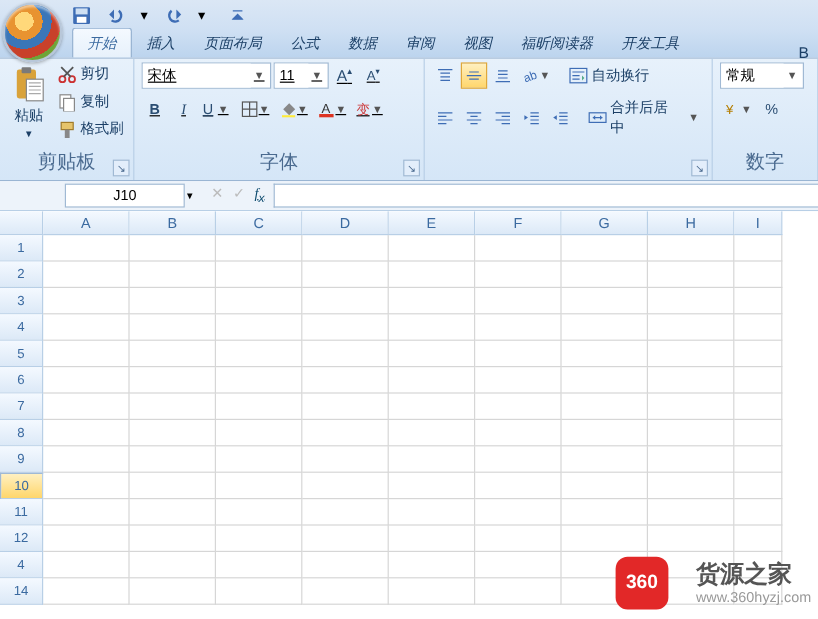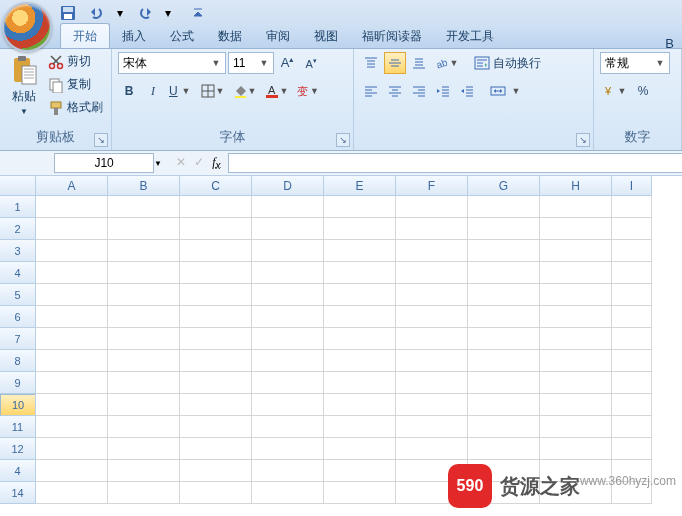--- a/index.html
+++ b/index.html
@@ -1,58 +1,58 @@
 <!DOCTYPE html>
 <html><head>
 <meta charset="utf-8">
 <style>
   * { box-sizing: border-box; font-family: "Microsoft YaHei", Arial, sans-serif; }
   html, body { margin:0; padding:0; width:682px; height:516px; background:#fff; overflow:hidden; font-size:12px; }
   .qat { height:25px; background:linear-gradient(#dbe7f5,#cfe0f3); display:flex; align-items:center; padding-left:60px; gap:12px; }
   .qat .ic { width:16px; height:16px; display:flex; align-items:center; justify-content:center; }
   .office-btn { position:absolute; left:2px; top:2px; width:50px; height:50px; border-radius:50%; background:radial-gradient(circle at 35% 30%,#ffd87a 0 18%,#e89330 18% 35%,#3a76b8 35% 52%,#c8412a 52% 70%,#6fa438 70% 100%); border:2px solid #b8c7d9; box-shadow:0 1px 3px rgba(0,0,0,.3), inset 0 2px 2px rgba(255,255,255,.5); z-index:5; }
   .tabs { height:24px; background:linear-gradient(#cfe0f3,#bcd4ee); display:flex; align-items:flex-end; padding-left:60px; gap:0; color:#1b3f66; border-bottom:1px solid #9ab5d3;}
-  .tab { padding:4px 12px 3px; cursor:pointer; }
+  .tab { padding:4px 12px 3px; cursor:pointer;font-style:italic; }
   .tab.active { background:linear-gradient(#f4f9ff,#e7f1fb); border:1px solid #9ab5d3; border-bottom:none; border-radius:3px 3px 0 0; color:#3b6aa0;}
   .ribbon { height:102px; background:linear-gradient(#e7f1fb,#d5e6f7); display:flex; border-bottom:1px solid #9ab5d3;}
   .group { border-right:1px solid #b8cfe6; display:flex; flex-direction:column; justify-content:space-between; padding:3px 6px 2px; position:relative;}
-  .group-label { text-align:center; font-size:13px; color:#4a6a8f; padding:2px 0;}
+  .group-label { text-align:center; font-size:16px; color:#4a6a8f; padding:2px 0;}
   .group-body { flex:1; display:flex; align-items:flex-start; gap:4px;}
   .launcher { position:absolute; bottom:3px; right:3px; width:14px; height:14px; border:1px solid #a0b9d4; font-size:9px; display:flex; align-items:center; justify-content:center; color:#4a6a8f; background:#e3eefb;}
   .vbtn { display:flex; flex-direction:column; align-items:center; gap:2px; padding:2px; color:#1b3f66;}
   .vbtn .big { width:32px; height:32px; }
   .row3 { display:flex; flex-direction:column; gap:4px; justify-content:center;}
   .mini { display:flex; align-items:center; gap:3px; color:#1b3f66; font-size:12px; padding:1px 2px;}
   .sel { display:flex; align-items:center; background:#fff; border:1px solid #a0b9d4; height:22px; }
   .sel input { border:none; outline:none; font-size:12px; padding:0 4px; height:20px; }
   .dd { width:14px; text-align:center; color:#555; font-size:9px;}
   .btnrow { display:flex; gap:2px; align-items:center;}
   .ibtn { width:22px; height:22px; display:flex; align-items:center; justify-content:center; color:#2a4d72; border:1px solid transparent; }
   .ibtn.sel-hl { background:linear-gradient(#fff0c1,#ffd66b); border:1px solid #e0a83a;}
   .ibtn.split { width:30px; justify-content:space-between; padding:0 2px;}
   .namebox { height:25px; background:#edf3fa; border-bottom:1px solid #b8cfe6; display:flex; align-items:center;}
   .namebox .nm { width:168px; display:flex; justify-content:flex-end; align-items:center; padding-right:6px; gap:0;}
   .namebox .nm input { width:100px; border:1px solid #a0b9d4; height:20px; text-align:center; font-size:12px;}
   .fx-area { display:flex; align-items:center; flex:1;}
   .fx-icons { display:flex; gap:8px; padding:0 8px; color:#888;}
-  .fx { font-style:italic; font-family:"Times New Roman",serif; color:#000000;text-decoration:underline;}
+  .fx { font-style:italic; font-family:"Times New Roman",serif; color:#0c4a6e;text-decoration:underline;}
   .fx-bar { flex:1; height:20px; border:1px solid #a0b9d4; border-right:none; background:#fff;}
   .grid { display:flex; height:calc(516px - 25px - 24px - 102px - 25px); overflow:hidden; background:#fff;}
   .corner { width:36px; height:20px; background:linear-gradient(#f4f9ff,#dce9f7); border-right:1px solid #b8cfe6; border-bottom:1px solid #b8cfe6;}
   .colheads { display:flex;}
   .ch { width:72px; height:20px; display:flex; align-items:center; justify-content:center; background:linear-gradient(#f4f9ff,#dce9f7); border-right:1px solid #b8cfe6; border-bottom:1px solid #b8cfe6; color:#3b6aa0; font-size:12px;}
   .rowheads { display:flex; flex-direction:column;}
   .rh { width:36px; height:22px; display:flex; align-items:center; justify-content:center; background:linear-gradient(#f4f9ff,#dce9f7); border-right:1px solid #b8cfe6; border-bottom:1px solid #b8cfe6; color:#3b6aa0; font-size:11px;}
   .rh.sel { background:linear-gradient(#fff0c1,#ffd66b); }
   .cells { position:relative; flex:1;}
   .crow { display:flex;}
   .cell { width:72px; height:22px; border-right:1px solid #d6d6d6; border-bottom:1px solid #d6d6d6;}
   .watermark { position:absolute; right:6px; bottom:8px; display:flex; align-items:center; gap:8px; z-index:10;}
   .wm-badge { width:44px; height:44px; border-radius:10px; background:#e22828; color:#fff; font-weight:700; font-size:16px; display:flex; align-items:center; justify-content:center;}
-  .wm-text { display:flex; flex-direction:row; line-height:1.2;}
+  .wm-text { display:flex; flex-direction:column; line-height:1.2;margin-left:15px;}
   .wm-title { font-size:20px; color:#555; font-weight:600;}
   .wm-url { font-size:12px; color:#999;}
   .title-right { position:absolute; right:8px; top:36px; font-size:13px; color:#1b3f66;}
   svg { display:block; }
 </style>
 </head>
 <body>
 
 <div class="office-btn"></div>
 
@@ -81,20 +81,21 @@
   <span class="ic" style="margin-left:6px;">
     <svg width="10" height="12">
         <path d="M1 2 H9 M5 5 L1 9 H9 Z" stroke="#3e6db5" fill="#3e6db5" stroke-width="1"></path>
       </svg>
   </span>
 </div>
 
 <div class="tabs">
   <div class="tab active"><span>开始</span></div>
   <div class="tab"><span>插入</span></div>
+  <div class="tab"><span>页面布局</span></div>
   <div class="tab"><span>公式</span></div>
   <div class="tab"><span>数据</span></div>
   <div class="tab"><span>审阅</span></div>
   <div class="tab"><span>视图</span></div>
   <div class="tab"><span>福昕阅读器</span></div>
   <div class="tab"><span>开发工具</span></div>
 </div>
 
 <span class="title-right">B</span>
 
@@ -143,21 +144,21 @@
             </span>
           <span>格式刷</span>
         </div>
       </div>
     </div>
     <div class="group-label">剪贴板</div>
     <div class="launcher">↘</div>
   </div>
 
   <div class="group" style="width:242px;">
-    <div class="group-body" style="flex-direction:column; gap:6px; width:100%;">
+    <div class="group-body" style="flex-direction:column; gap:6px; width:100%;text-decoration:underline;">
       <div class="btnrow">
         <div class="sel" style="width:108px;">
           <input style="width: 90px;" value="宋体">
           <span class="dd">▼</span>
         </div>
         <div class="sel" style="width:46px;">
           <input style="width: 28px;" value="11">
           <span class="dd">▼</span>
         </div>
         <div class="ibtn">
@@ -299,20 +300,21 @@
           </div>
         <div style="width:6px;"></div>
         <div class="mini">
           <span>
               <svg width="16" height="14">
                 <rect x="1" y="3" width="14" height="8" fill="none" stroke="#3e6db5"></rect>
                 <path d="M4 7h8" stroke="#3e6db5"></path>
                 <path d="M4 7l2-2v4zM12 7l-2-2v4z" fill="#3e6db5"></path>
               </svg>
             </span>
+          <span>合并后居中</span>
           <span class="dd">▼</span>
         </div>
       </div>
     </div>
     <div class="launcher">↘</div>
   </div>
 
   <div class="group" style="flex:1;">
     <div class="group-body" style="flex-direction:column; gap:6px;">
       <div class="sel" style="width:70px;">
@@ -584,18 +586,18 @@
           <div class="cell"></div>
           <div class="cell"></div>
           <div class="cell"></div>
           <div class="cell" style="width: 40px;"></div>
         </div>
       </div>
   </div>
 </div>
 
 <div class="watermark">
-  <div class="wm-badge">590</div>
+  <div class="wm-badge">360</div>
   <div class="wm-text">
     <span class="wm-title">货源之家</span>
     <span class="wm-url">www.360hyzj.com</span>
   </div>
 </div>
 
 </body></html>

